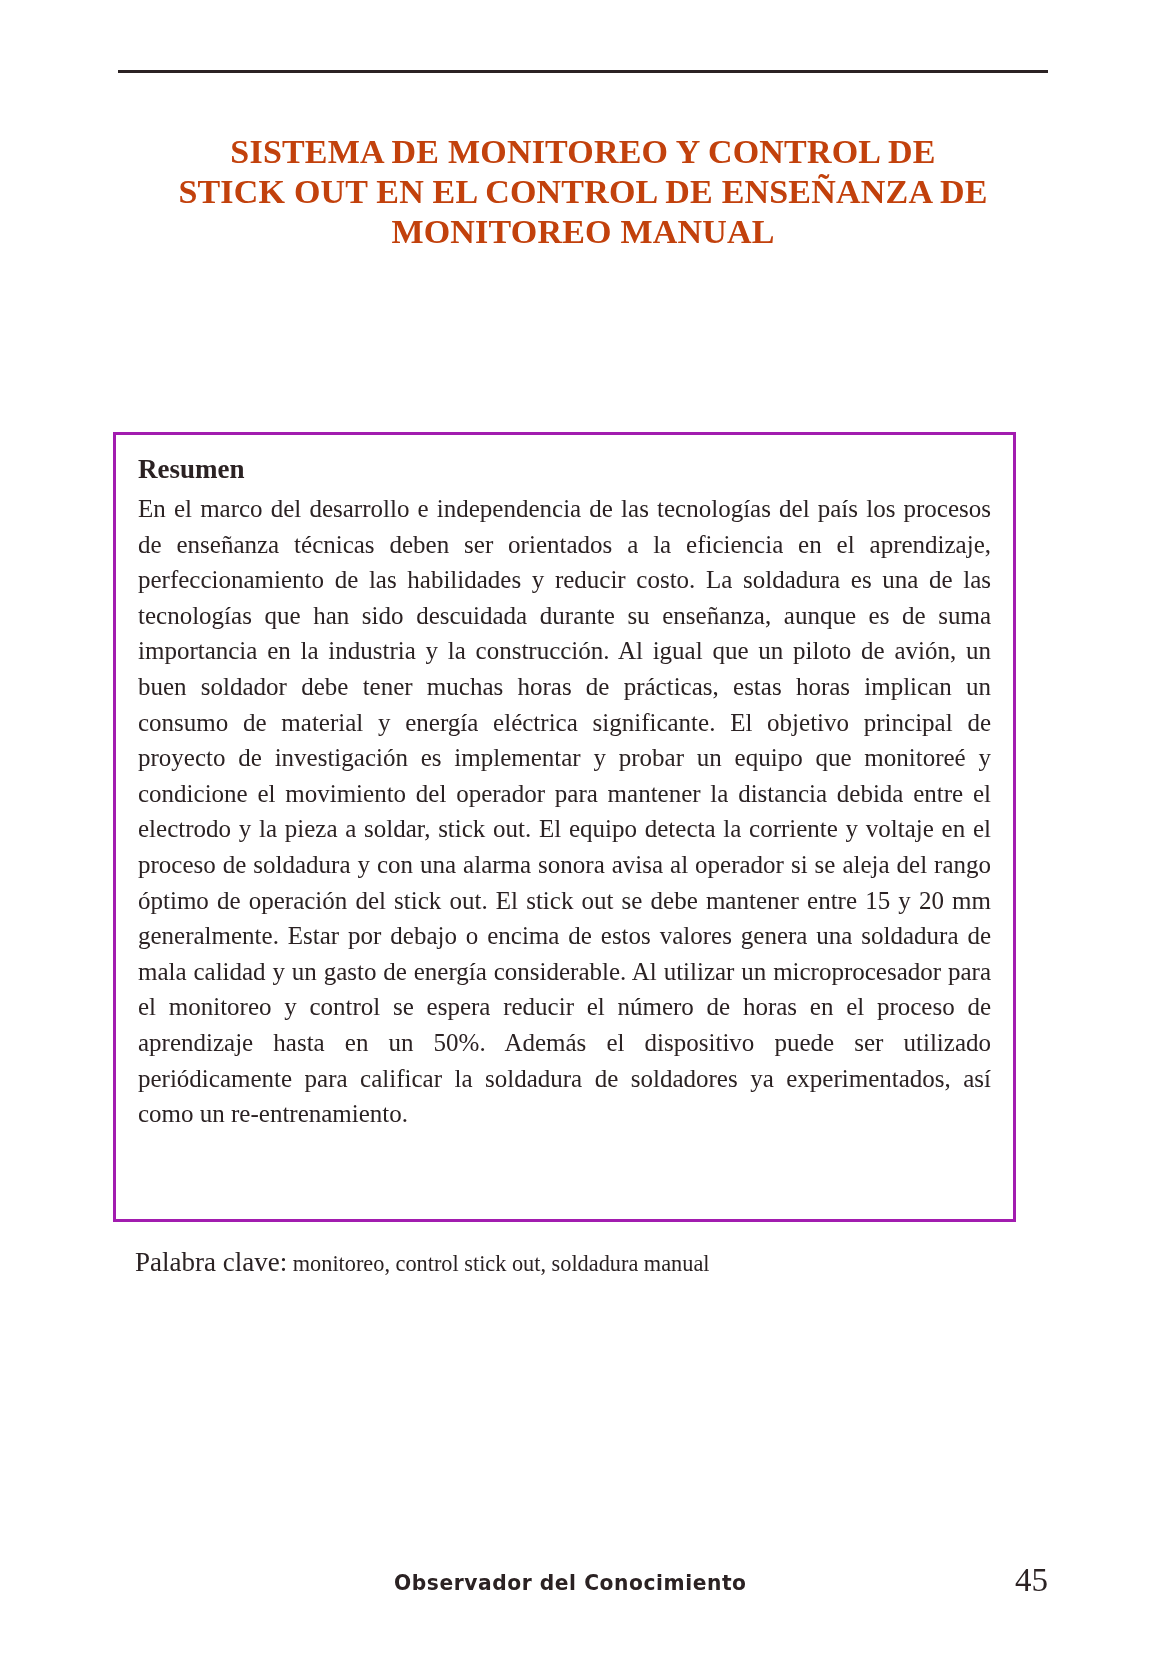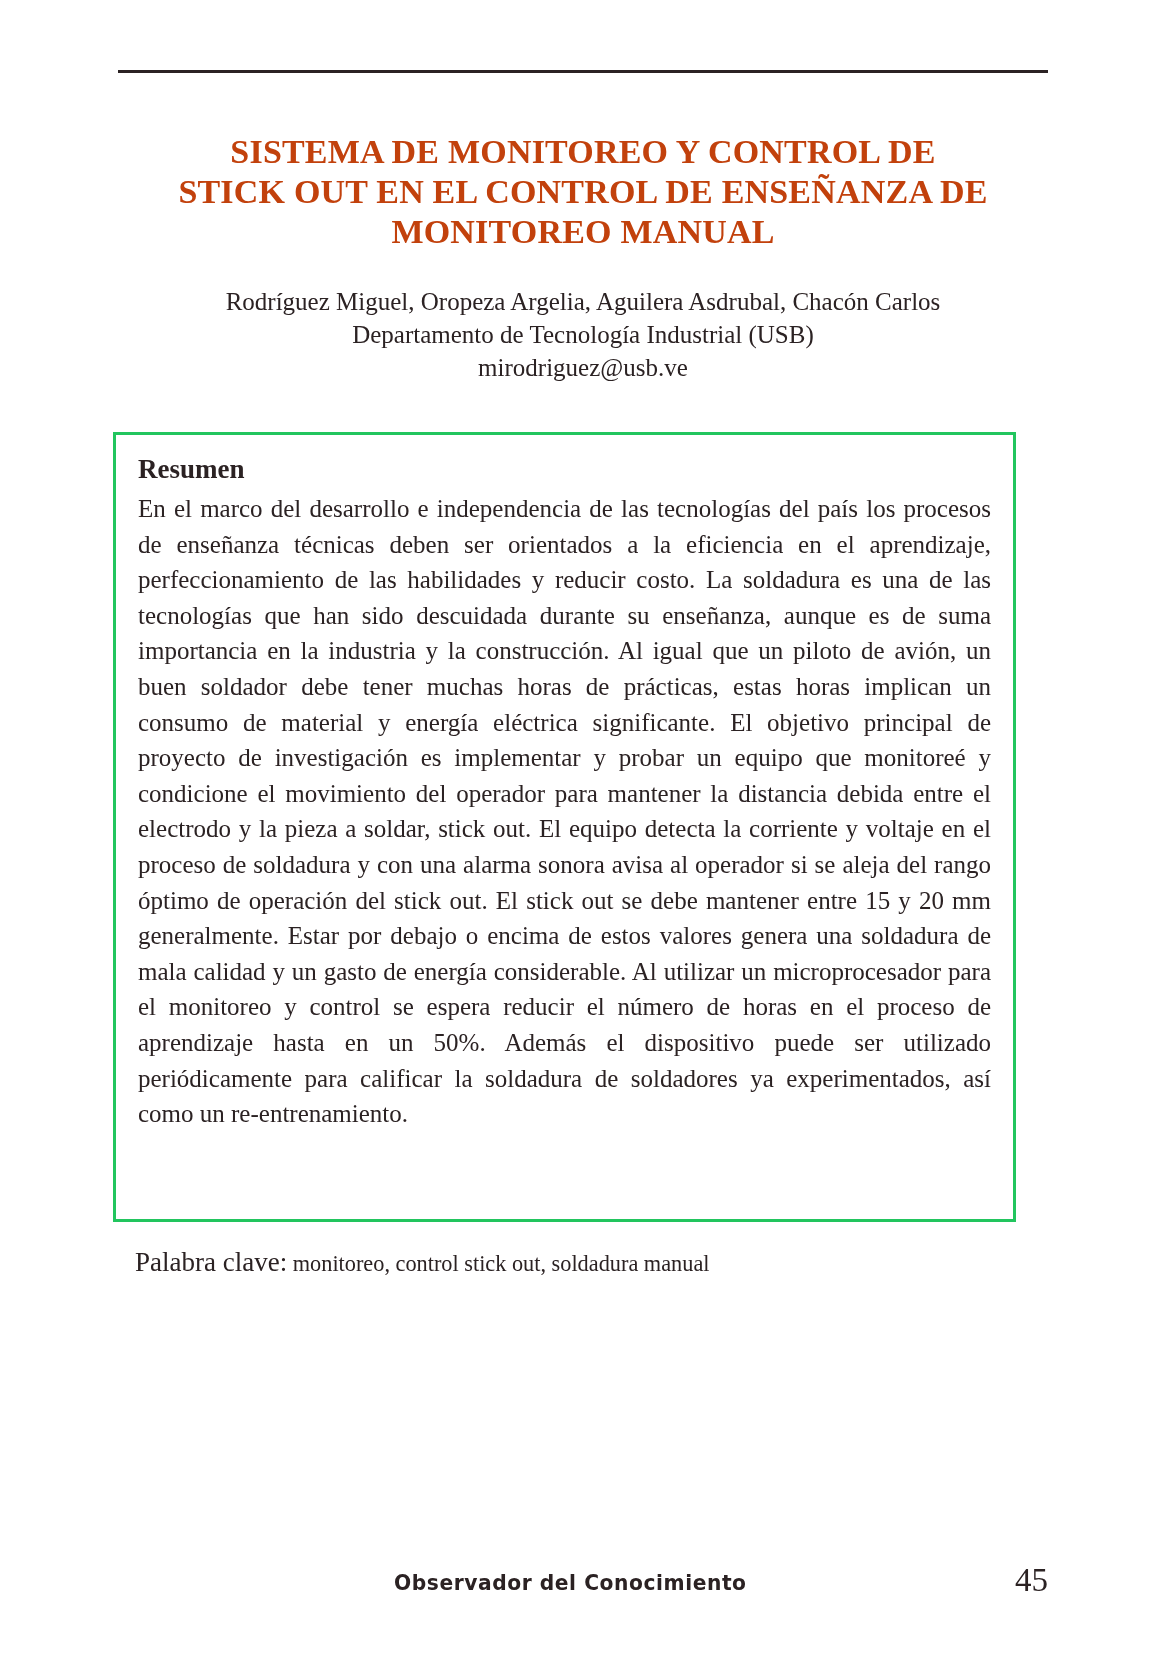--- a/index.html
+++ b/index.html
@@ -63,21 +63,21 @@
     color: #2b2223;
   }
 
   
   .abstract-box {
     position: absolute;
     left: 113px;
     top: 432px;
     width: 903px;
     height: 790px;
-    border: 3px solid #22c55e;
+    border: 3px solid #a21caf;
     box-sizing: border-box;
     padding: 16px 22px 10px 22px;
   }
   .abstract-heading {
     font-weight: bold;
     font-size: 27px;
     line-height: 36px;
     margin: 0 0 4px 0;
     color: #2b2223;
   }
@@ -144,25 +144,20 @@
 <div class="page">
 
   <div class="top-rule"></div>
 
   <div class="title-block">
     <div class="title-line">SISTEMA DE MONITOREO Y CONTROL DE</div>
     <div class="title-line">STICK OUT EN EL CONTROL DE ENSEÑANZA DE</div>
     <div class="title-line">MONITOREO MANUAL</div>
   </div>
 
-  <div class="authors-block">
-    <div class="authors-line">Rodríguez Miguel, Oropeza Argelia, Aguilera Asdrubal, Chacón Carlos</div>
-    <div class="authors-line">Departamento de Tecnología Industrial (USB)</div>
-    <div class="authors-line">mirodriguez@usb.ve</div>
-  </div>
 
   <div class="abstract-box">
     <div class="abstract-heading">Resumen</div>
     <p class="abstract-body">En el marco del desarrollo e independencia de las tecnologías del país los procesos de enseñanza técnicas deben ser orientados a la eficiencia en el aprendizaje, perfeccionamiento de las habilidades y reducir costo. La soldadura es una de las tecnologías que han sido descuidada durante su enseñanza, aunque es de suma importancia en la industria y la construcción. Al igual que un piloto de avión, un buen soldador debe tener muchas horas de prácticas, estas horas implican un consumo de material y energía eléctrica significante. El objetivo principal de proyecto de investigación es implementar y probar un equipo que monitoreé y condicione el movimiento del operador para mantener la distancia debida entre el electrodo y la pieza a soldar, stick out. El equipo detecta la corriente y voltaje en el proceso de soldadura y con una alarma sonora avisa al operador si se aleja del rango óptimo de operación del stick out. El stick out se debe mantener entre 15 y 20 mm generalmente. Estar por debajo o encima de estos valores genera una soldadura de mala calidad y un gasto de energía considerable. Al utilizar un microprocesador para el monitoreo y control se espera reducir el número de horas en el proceso de aprendizaje hasta en un 50%. Además el dispositivo puede ser utilizado periódicamente para calificar la soldadura de soldadores ya experimentados, así como un re-entrenamiento.</p>
   </div>
 
   <div class="keywords-line">
     <span class="keywords-label">Palabra clave:</span><span class="keywords-values"> monitoreo, control stick out, soldadura manual</span>
   </div>
 

